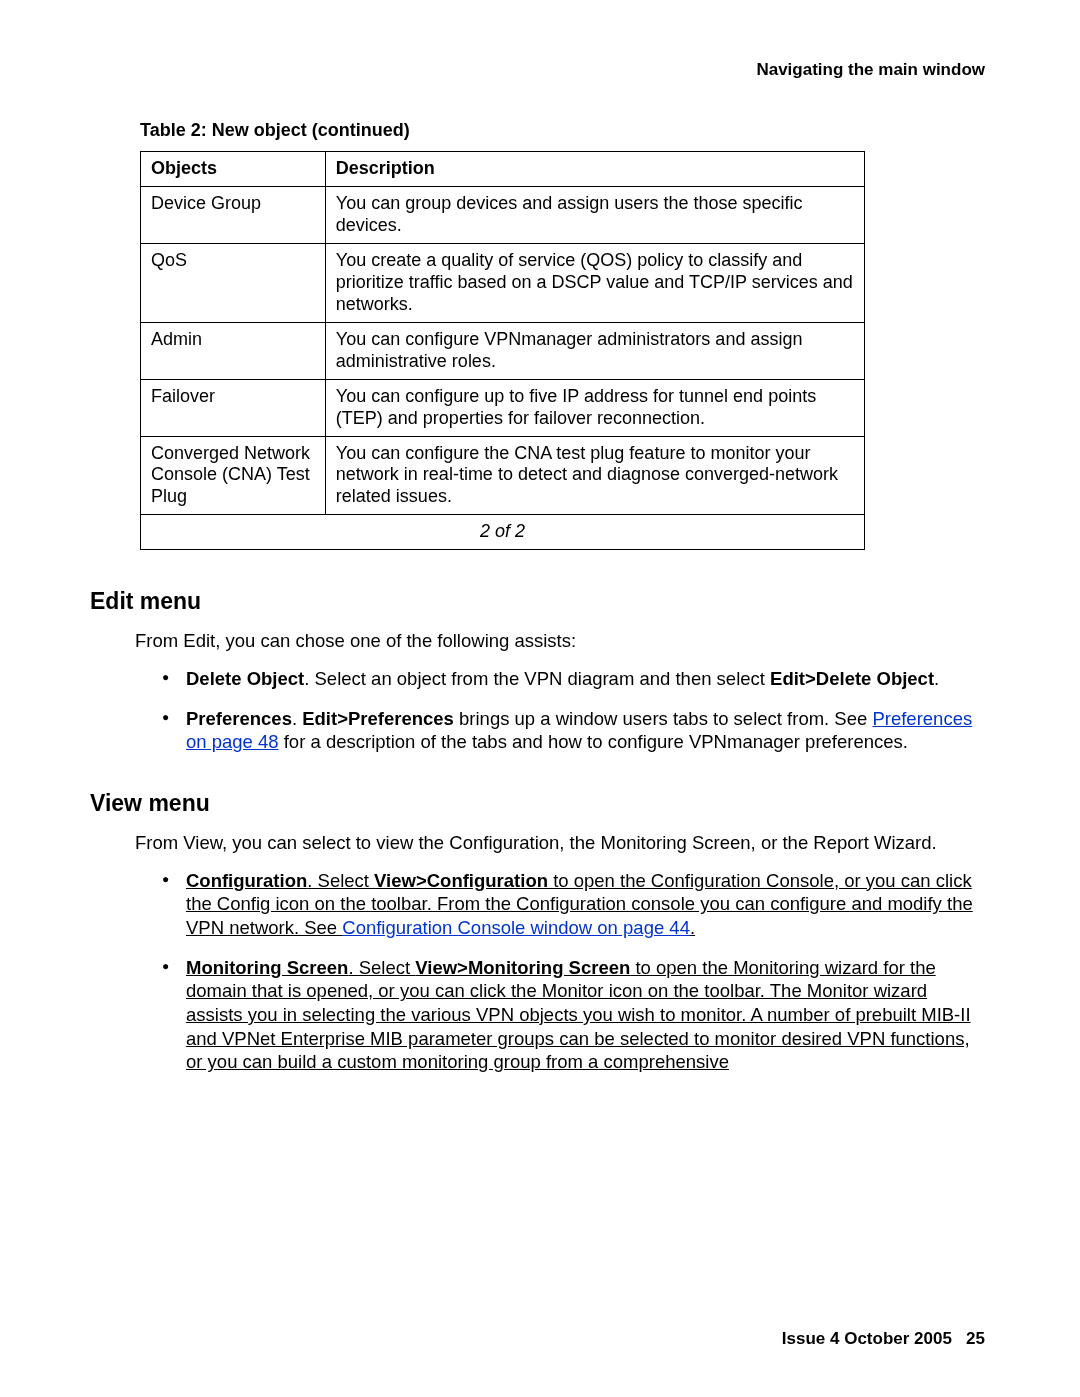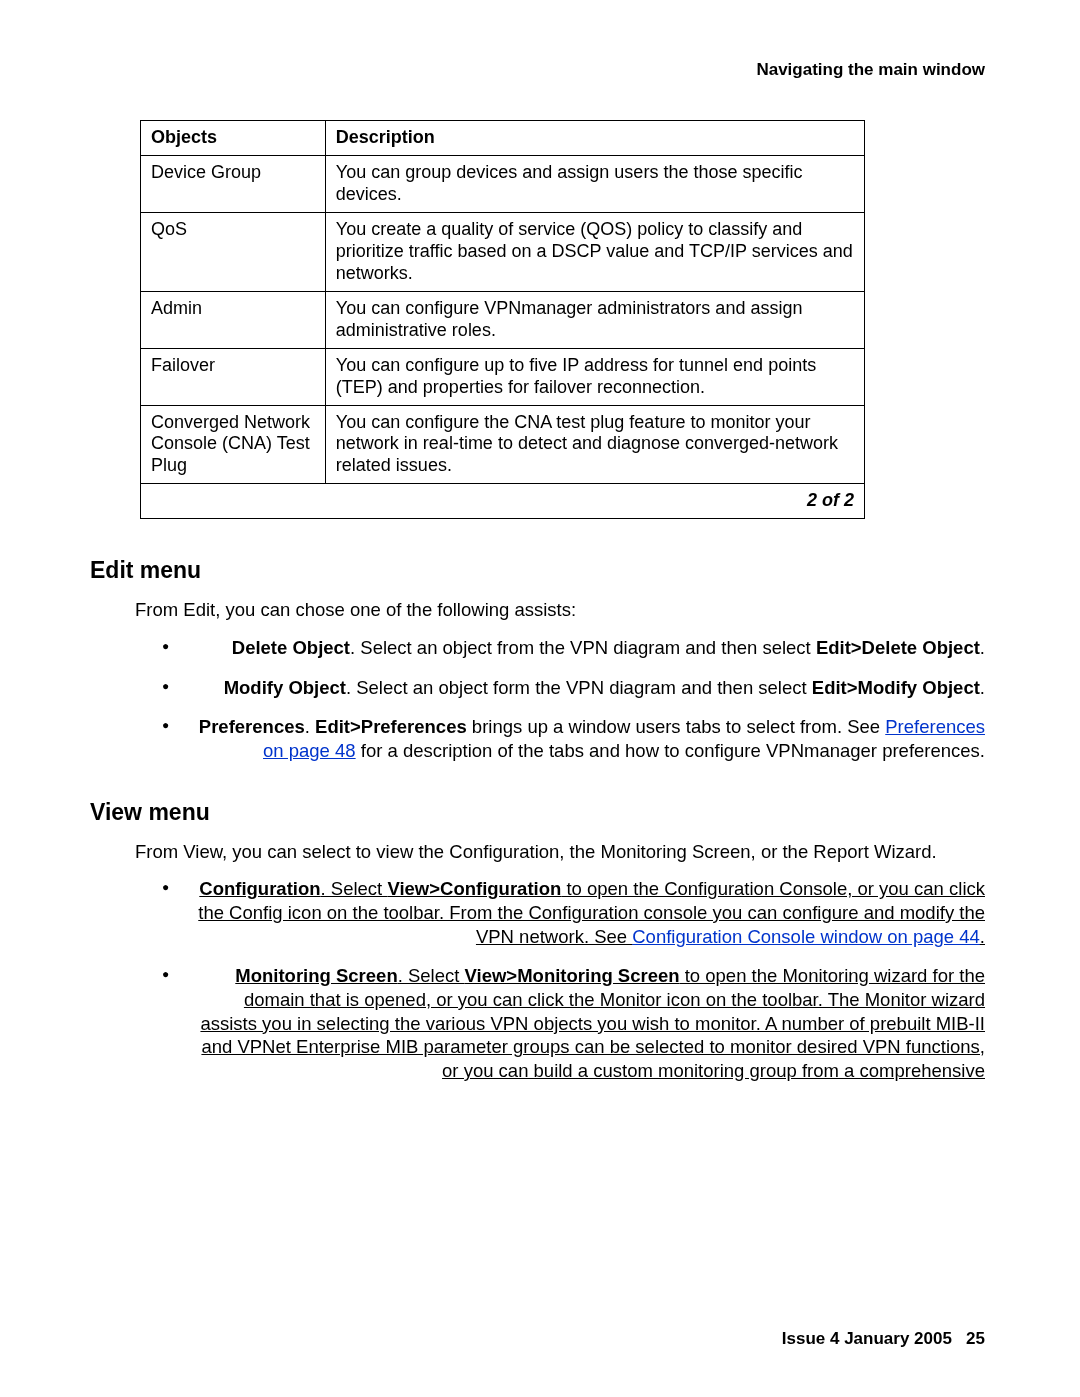--- a/index.html
+++ b/index.html
@@ -41,39 +41,38 @@
     vertical-align: top;
     font-size: 18px;
     line-height: 1.22;
   }
   th {
     font-weight: bold;
   }
   col.c1 { width: 185px; }
   col.c2 { width: 540px; }
   td.paging-cell {
-    text-align: right;
+    text-align: center;
     font-style: italic;
-    font-weight: bold;
+    font-weight: normal;
     border-top: 1.5px solid #000;
   }
   h2.section {
     font-size: 23px;
     font-weight: bold;
     margin: 0 0 14px 0;
   }
   p.intro {
     margin: 0 0 14px 45px;
     line-height: 1.28;
   }
   ul.bullets {
     list-style: none;
     margin: 0 0 36px 72px;
     padding: 0;
-    text-align: right;
   }
   ul.bullets li {
     position: relative;
     padding-left: 24px;
     margin-bottom: 16px;
     line-height: 1.28;
   }
   ul.bullets li::before {
     content: "●";
     position: absolute;
@@ -94,20 +93,21 @@
   }
   b { font-weight: bold; }
 </style>
 </head>
 <body>
 
 <div class="page">
 
   <div class="running-head">Navigating the main window</div>
 
+  <div class="table-caption">Table 2: New object  (continued)</div>
 
   <table>
     <colgroup>
         <col class="c1">
         <col class="c2">
       </colgroup>
     <thead>
       <tr>
         <th>Objects</th>
         <th>Description</th>
@@ -140,35 +140,32 @@
     </tbody>
   </table>
 
   <h2 class="section">Edit menu</h2>
   <p class="intro">From Edit, you can chose one of the following assists:</p>
   <ul class="bullets">
     <li>
       <b>Delete Object</b><span>. Select an object from the VPN diagram and then select </span><b>Edit&gt;Delete Object</b><span>.</span>
     </li>
     <li>
-      <b>Modify Object</b><span>. Select an object form the VPN diagram and then select </span><b>Edit&gt;Modify Object</b><span>.</span>
-    </li>
-    <li>
       <b>Preferences</b><span>. </span><b>Edit&gt;Preferences</b><span> brings up a window users tabs to select from. See </span><a class="link">Preferences on page 48</a><span> for a description of the tabs and how to configure VPNmanager preferences.</span>
     </li>
   </ul>
 
   <h2 class="section">View menu</h2>
   <p class="intro">From View, you can select to view the Configuration, the Monitoring Screen, or the Report Wizard.</p>
   <ul class="bullets" style="margin-bottom:0;text-decoration:underline;">
     <li>
       <b>Configuration</b><span>. Select </span><b>View&gt;Configuration</b><span> to open the Configuration Console, or you can click the Config icon on the toolbar. From the Configuration console you can configure and modify the VPN network. See </span><a class="link">Configuration Console window on page 44</a><span>.</span>
     </li>
     <li>
       <b>Monitoring Screen</b><span>. Select </span><b>View&gt;Monitoring Screen</b><span> to open the Monitoring wizard for the domain that is opened, or you can click the Monitor icon on the toolbar. The Monitor wizard assists you in selecting the various VPN objects you wish to monitor. A number of prebuilt MIB-II and VPNet Enterprise MIB parameter groups can be selected to monitor desired VPN functions, or you can build a custom monitoring group from a comprehensive</span>
     </li>
   </ul>
 
   <div class="footer">
-    <span>Issue 4   January 2005</span>&nbsp;&nbsp;&nbsp;<span>25</span>
+    <span>Issue 4   October 2005</span>&nbsp;&nbsp;&nbsp;<span>25</span>
   </div>
 
 </div>
 
 </body></html>

